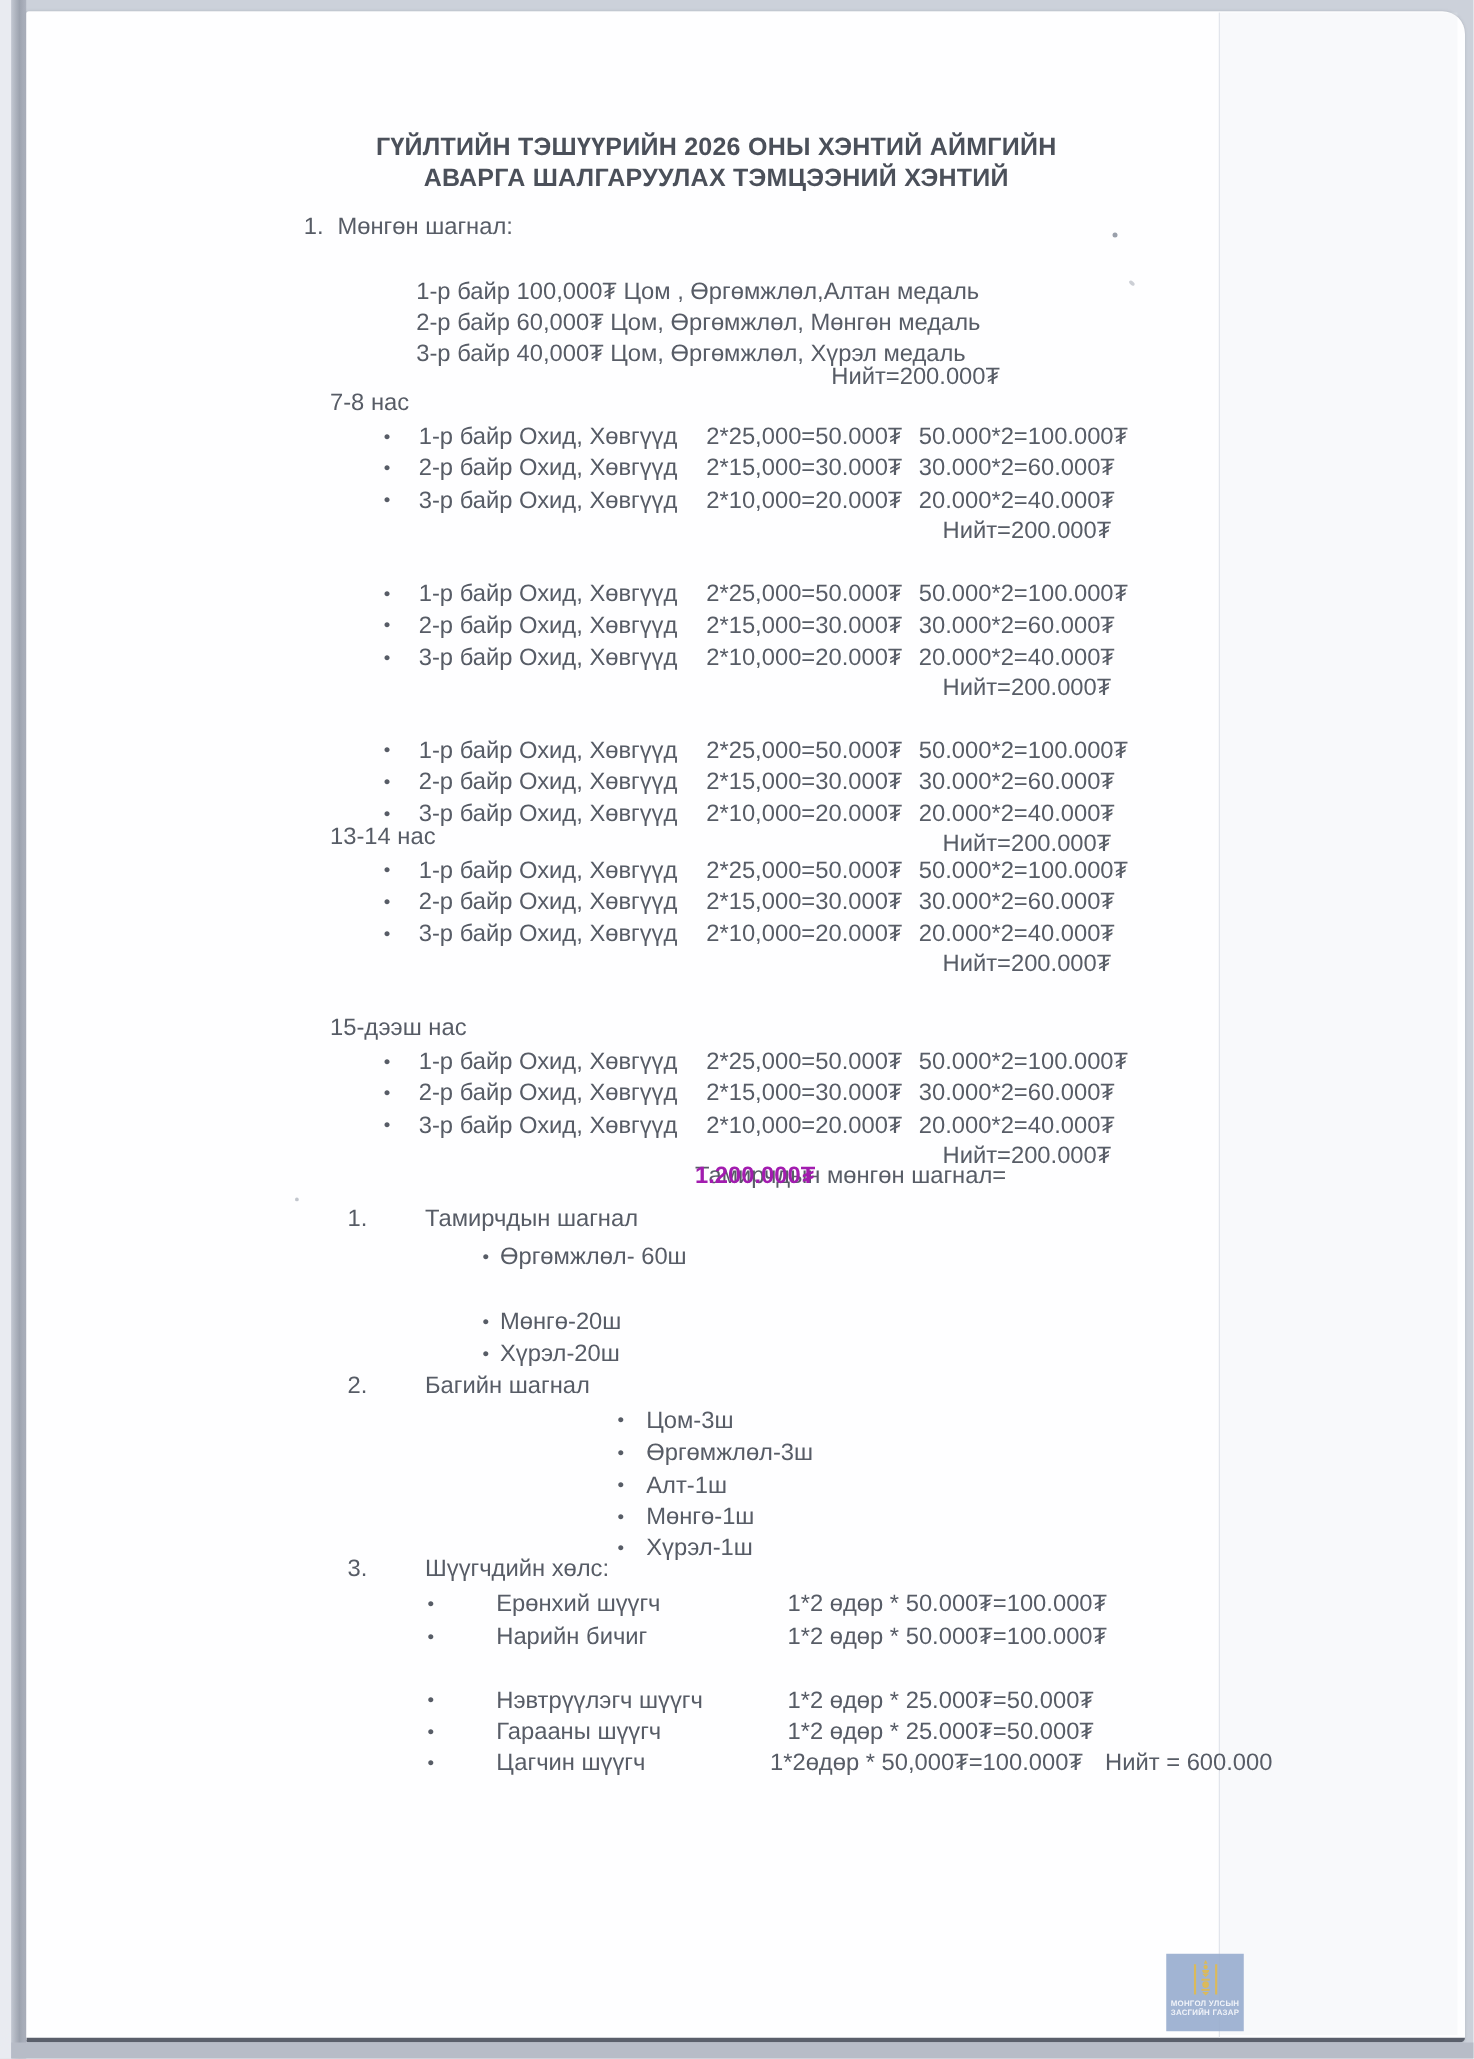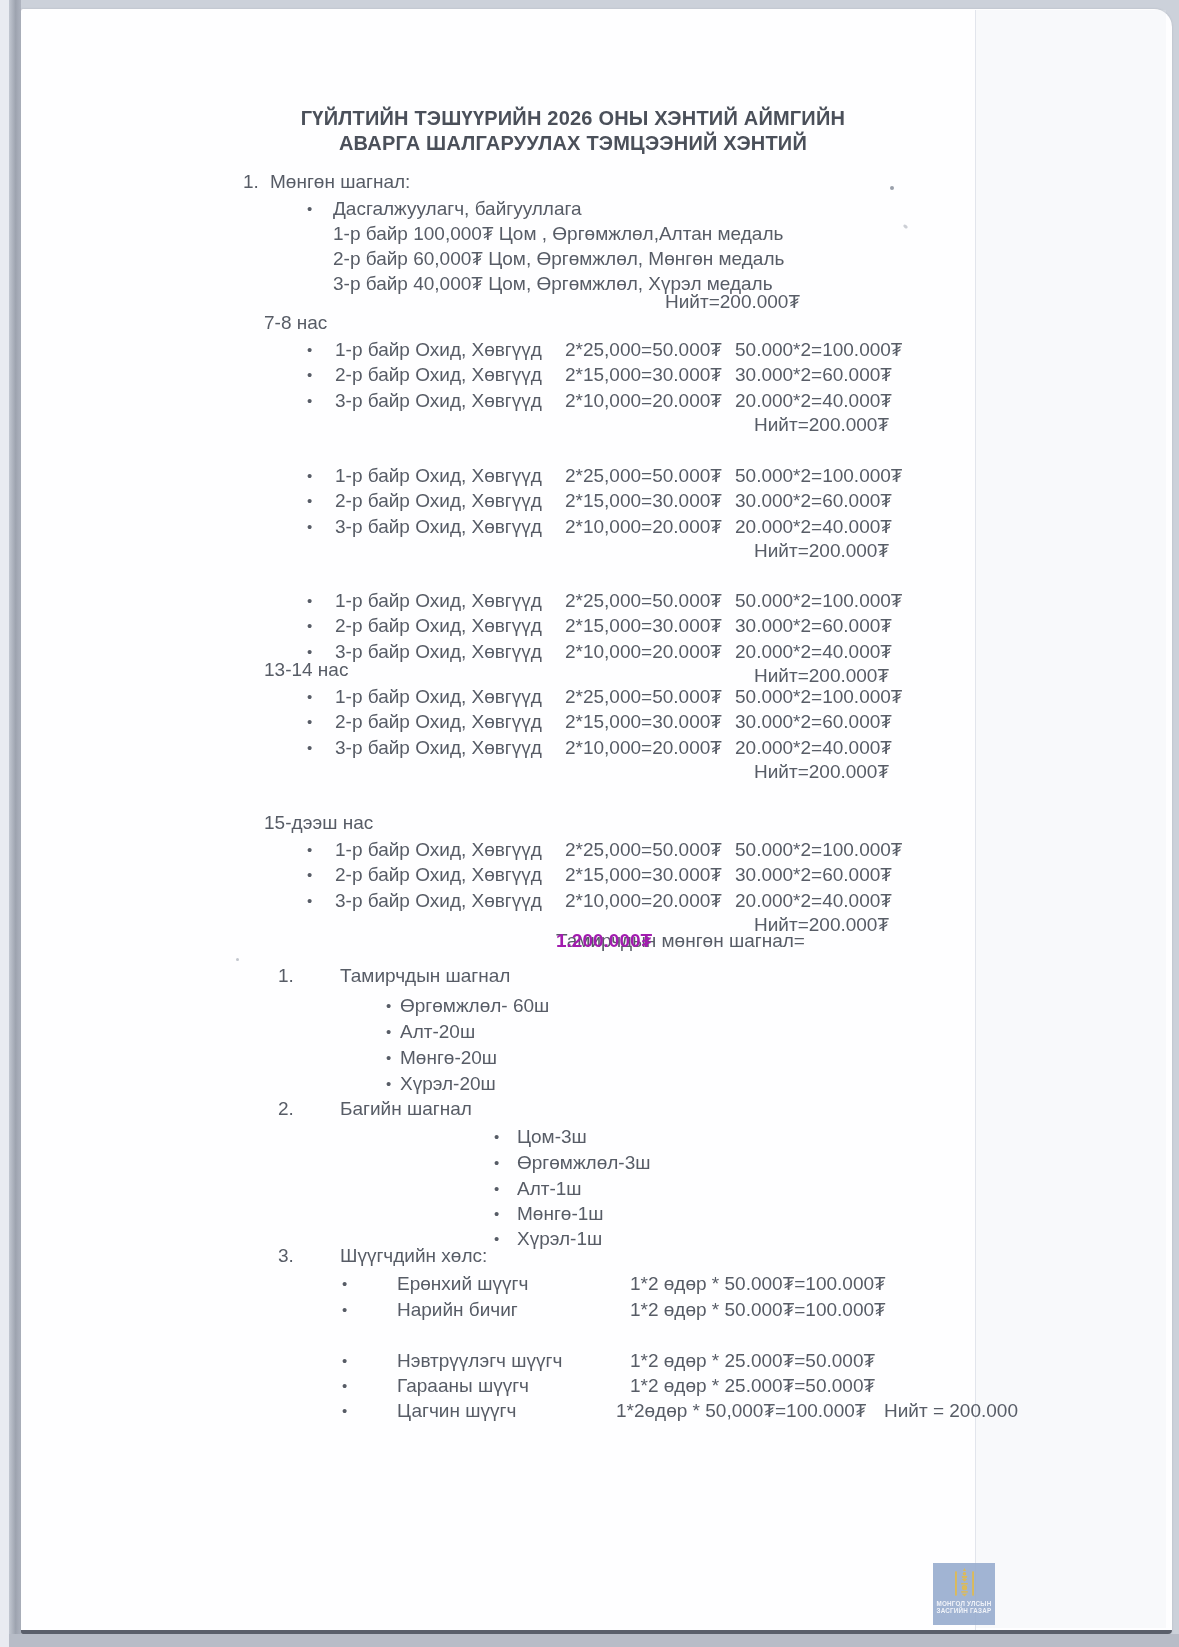--- a/index.html
+++ b/index.html
@@ -52,24 +52,20 @@
   <div class="right-shade"></div>
   <div class="below-strip"></div>
 
   <div class="title" style="top:105px">ГҮЙЛТИЙН ТЭШҮҮРИЙН 2026 ОНЫ ХЭНТИЙ АЙМГИЙН</div>
   <div class="title" style="top:130px">АВАРГА ШАЛГАРУУЛАХ ТЭМЦЭЭНИЙ ХЭНТИЙ</div>
 
   <div class="line" style="top:168px">
     <span class="num" style="left:243px">1.</span>
     <span style="left:270px">Мөнгөн шагнал:</span>
   </div>
-  <div class="line" style="top:195px">
-    <span class="bullet" style="left:307px"></span>
-    <span style="left:333px">Дасгалжуулагч, байгууллага</span>
-  </div>
   <div class="line" style="top:220px">
     <span style="left:333px">1-р байр 100,000₮ Цом , Өргөмжлөл,Алтан медаль</span>
   </div>
   <div class="line" style="top:245px">
     <span style="left:333px">2-р байр 60,000₮ Цом, Өргөмжлөл, Мөнгөн медаль</span>
   </div>
   <div class="line" style="top:270px">
     <span style="left:333px">3-р байр 40,000₮ Цом, Өргөмжлөл, Хүрэл медаль</span>
   </div>
   <div class="line" style="top:288px">
@@ -215,24 +211,20 @@
   </div>
 
   <div class="line" style="top:962px">
     <span class="num" style="left:278px">1.</span>
     <span style="left:340px">Тамирчдын шагнал</span>
   </div>
   <div class="line" style="top:992px">
     <span class="bullet" style="left:386px"></span>
     <span style="left:400px">Өргөмжлөл- 60ш</span>
   </div>
-  <div class="line" style="top:1018px">
-    <span class="bullet" style="left:386px"></span>
-    <span style="left:400px">Алт-20ш</span>
-  </div>
   <div class="line" style="top:1044px">
     <span class="bullet" style="left:386px"></span>
     <span style="left:400px">Мөнгө-20ш</span>
   </div>
   <div class="line" style="top:1070px">
     <span class="bullet" style="left:386px"></span>
     <span style="left:400px">Хүрэл-20ш</span>
   </div>
 
   <div class="line" style="top:1095px">
@@ -281,21 +273,21 @@
   </div>
   <div class="line" style="top:1372px">
     <span class="bullet" style="left:342px"></span>
     <span style="left:397px">Гарааны шүүгч</span>
     <span style="left:630px">1*2 өдөр * 25.000₮=50.000₮</span>
   </div>
   <div class="line" style="top:1397px">
     <span class="bullet" style="left:342px"></span>
     <span style="left:397px">Цагчин шүүгч</span>
     <span style="left:616px">1*2өдөр * 50,000₮=100.000₮</span>
-    <span style="left:884px">Нийт = 200.000</span>
+    <span style="left:884px">Нийт = 600.000</span>
   </div>
 
   <div class="speck" style="left:890px;top:186px;width:4px;height:4px;"></div>
   <div class="speck" style="left:903px;top:225px;width:5px;height:3px;opacity:.5;transform:rotate(40deg);"></div>
   <div class="speck" style="left:236px;top:958px;width:3px;height:3px;opacity:.6;"></div>
 
   <div class="logo" style="background: rgb(155, 175, 208);">
     <svg viewBox="0 0 22 36">
       <rect class="soyombo-part" x="0" y="4" width="2.2" height="28" fill="#d9b54e"></rect>
       <rect class="soyombo-part" x="19.8" y="4" width="2.2" height="28" fill="#d9b54e"></rect>

